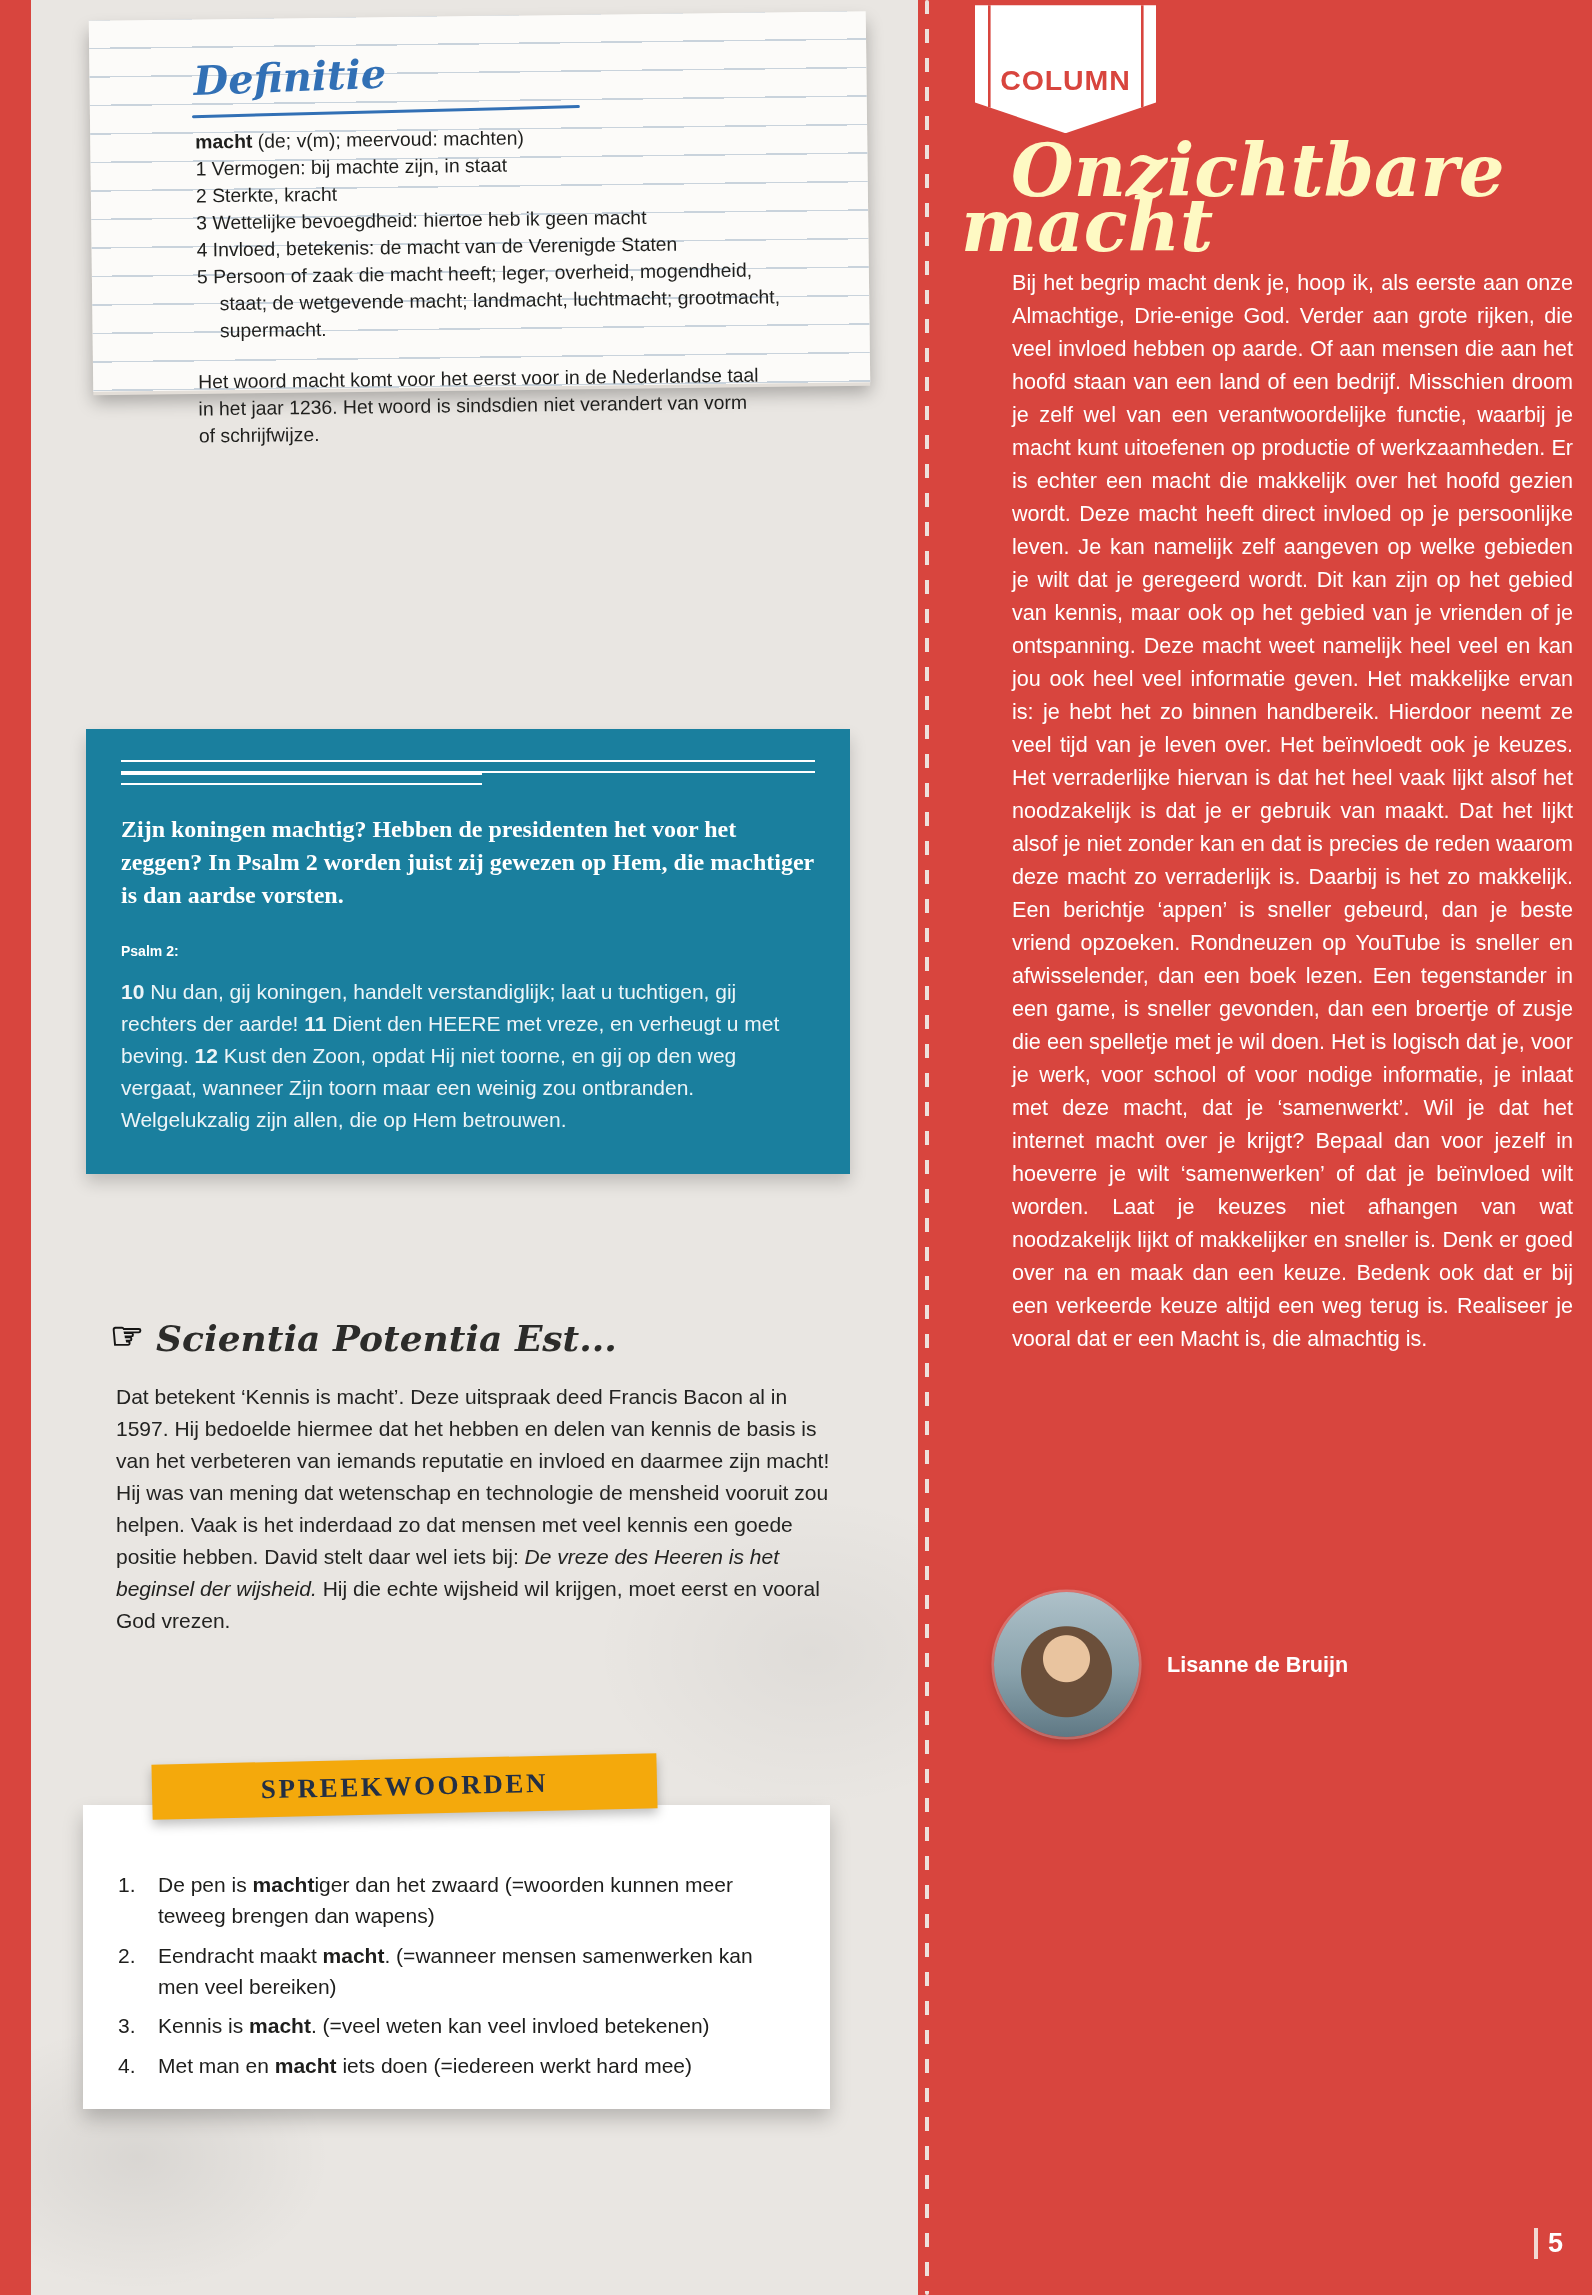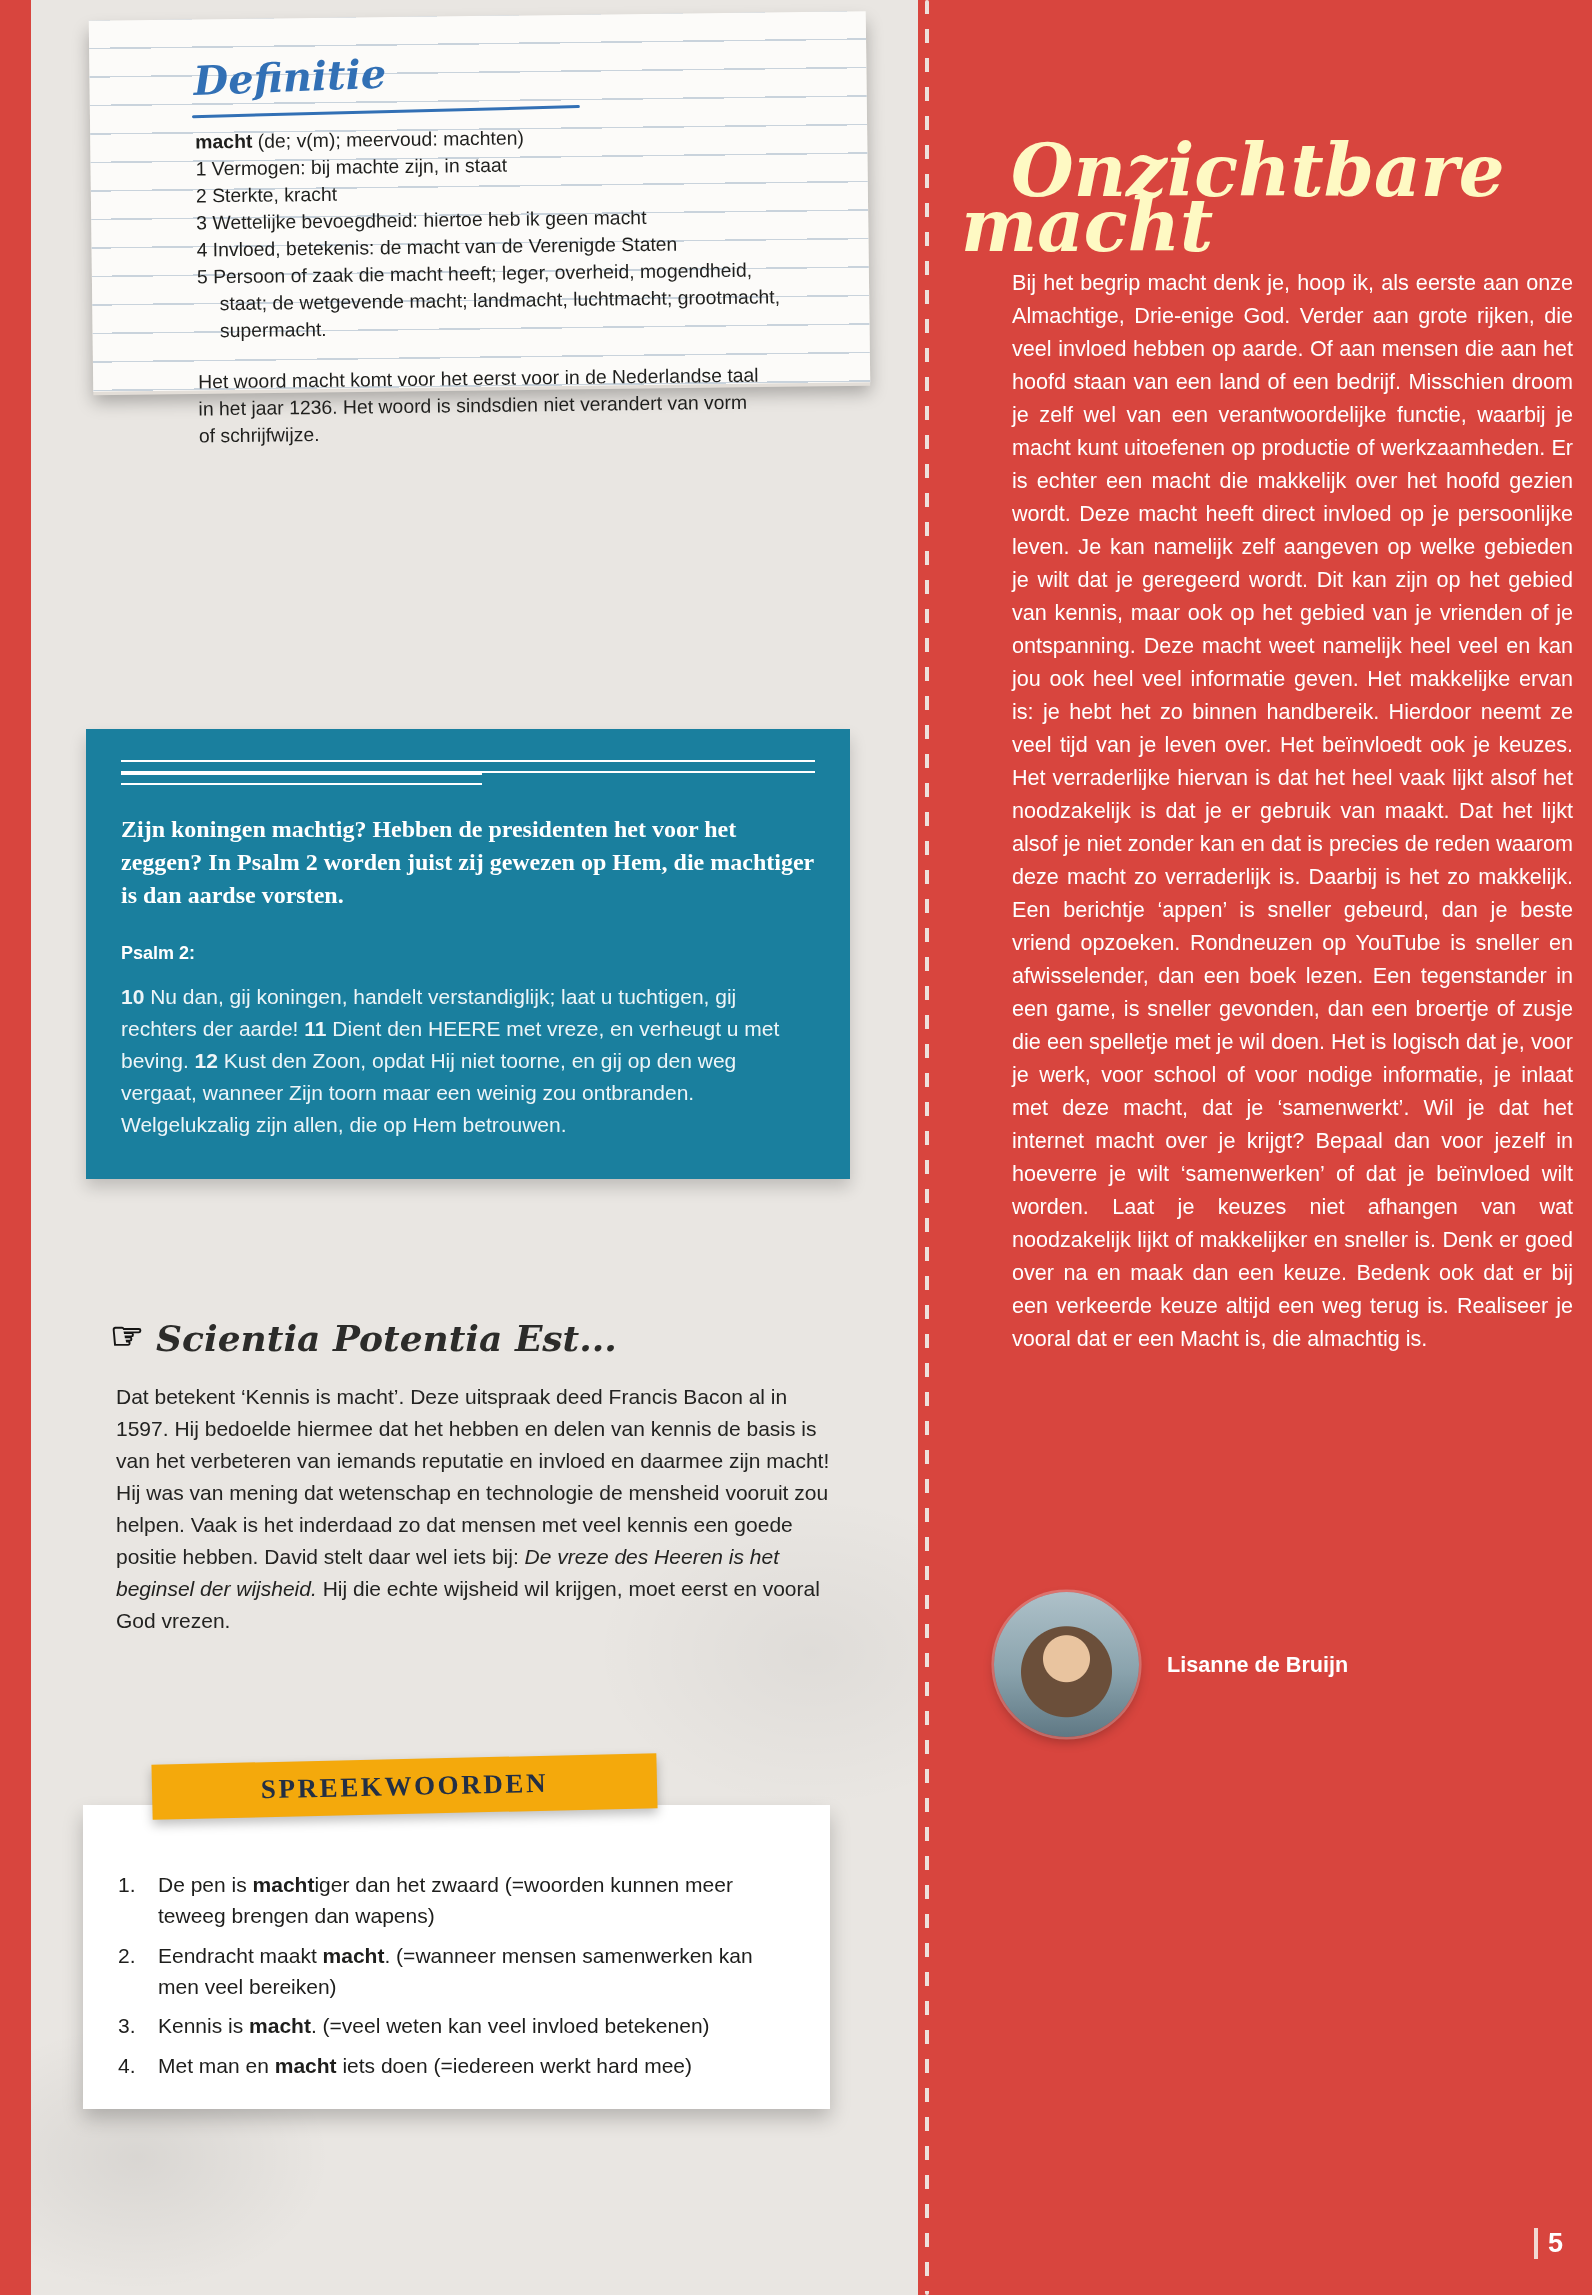--- a/index.html
+++ b/index.html
@@ -56,21 +56,21 @@
   .rule { height:8.6px; border-top:2.6px solid #fff; border-bottom:2.6px solid #fff; }
   .rule-bottom { width:52%; }
   .machtig-title {
     text-align:center; font-family:"Liberation Serif", serif; font-weight:bold;
     font-size:41px; margin:14px 0 12px; letter-spacing:0.4px;
   }
   .machtig-intro {
     font-family:"Liberation Serif", serif; font-weight:bold;
     font-size:24px; line-height:33px; margin-top:28px;
   }
-  .psalm-label { font-weight:bold; font-size:18px; margin-top:31px; }
+  .psalm-label { font-weight:bold; font-size:14px; margin-top:31px; }
   .psalm-text { font-size:21px; line-height:32px; color:#edf5f8; margin-top:17px; }
 
   
   .scientia-head {
     position:absolute; left:79px; top:1315px;
     font-family:"DejaVu Serif", serif; font-style:italic; font-weight:bold;
     font-size:36px; color:#2c2c2a; display:flex; align-items:center; gap:12px;
   }
   .scientia-icon { font-style:normal; font-size:38px; color:#151514; transform:translateY(-1.7px); }
   .scientia-body {
@@ -199,20 +199,23 @@
         <span class="spreek-num">4.</span>
         <span class="spreek-text">Met man en <b>macht</b> iets doen (=iedereen werkt hard mee)</span>
       </div>
     </div>
 
   </div>
 
   <div class="column">
     <div class="perforation"></div>
 
+    <div class="ribbon">
+      <span>COLUMN</span>
+    </div>
 
     <div class="col-title">
       <div class="line1">Onzichtbare</div>
       <div class="line2">macht</div>
     </div>
 
     <div class="col-body">Bij het begrip macht denk je, hoop ik, als eerste aan onze Almachtige, Drie-enige God. Verder aan grote rijken, die veel invloed hebben op aarde. Of aan mensen die aan het hoofd staan van een land of een bedrijf. Misschien droom je zelf wel van een verantwoordelijke functie, waarbij je macht kunt uitoefenen op productie of werkzaamheden. Er is echter een macht die makkelijk over het hoofd gezien wordt. Deze macht heeft direct invloed op je persoonlijke leven. Je kan namelijk zelf aangeven op welke gebieden je wilt dat je geregeerd wordt. Dit kan zijn op het gebied van kennis, maar ook op het gebied van je vrienden of je ontspanning. Deze macht weet namelijk heel veel en kan jou ook heel veel informatie geven. Het makkelijke ervan is: je hebt het zo binnen handbereik. Hierdoor neemt ze veel tijd van je leven over. Het beïnvloedt ook je keuzes. Het verraderlijke hiervan is dat het heel vaak lijkt alsof het noodzakelijk is dat je er gebruik van maakt. Dat het lijkt alsof je niet zonder kan en dat is precies de reden waarom deze macht zo verraderlijk is. Daarbij is het zo makkelijk. Een berichtje ‘appen’ is sneller gebeurd, dan je beste vriend opzoeken. Rondneuzen op YouTube is sneller en afwisselender, dan een boek lezen. Een tegenstander in een game, is sneller gevonden, dan een broertje of zusje die een spelletje met je wil doen. Het is logisch dat je, voor je werk, voor school of voor nodige informatie, je inlaat met deze macht, dat je ‘samenwerkt’. Wil je dat het internet macht over je krijgt? Bepaal dan voor jezelf in hoeverre je wilt ‘samenwerken’ of dat je beïnvloed wilt worden. Laat je keuzes niet afhangen van wat noodzakelijk lijkt of makkelijker en sneller is. Denk er goed over na en maak dan een keuze. Bedenk ook dat er bij een verkeerde keuze altijd een weg terug is. Realiseer je vooral dat er een Macht is, die almachtig is.</div>
 
     <div class="author-row">
       <div class="photo"></div>

